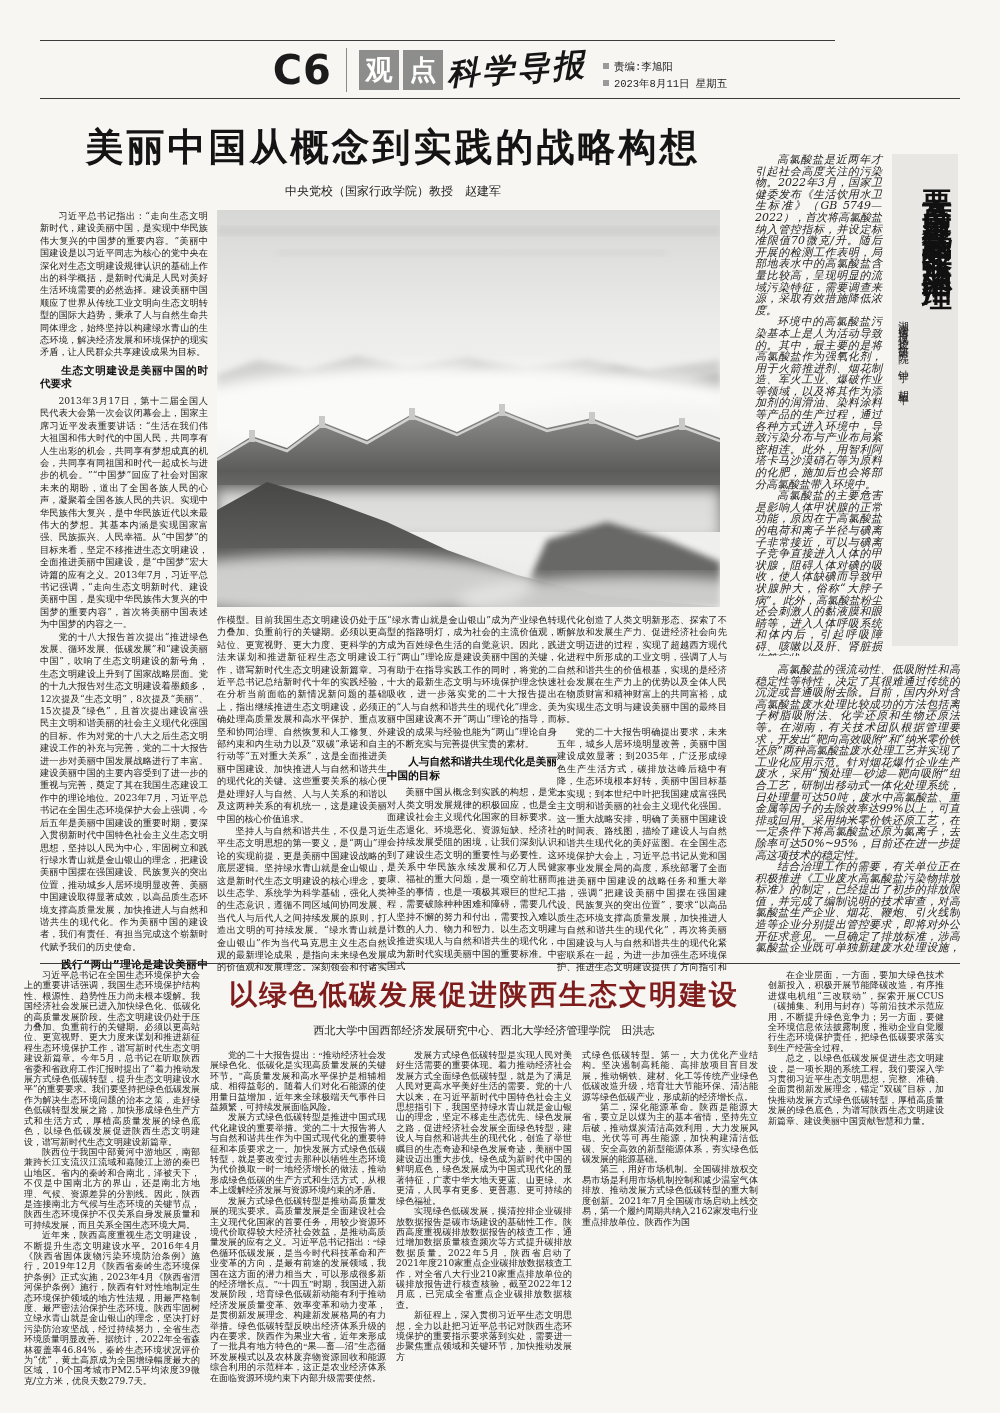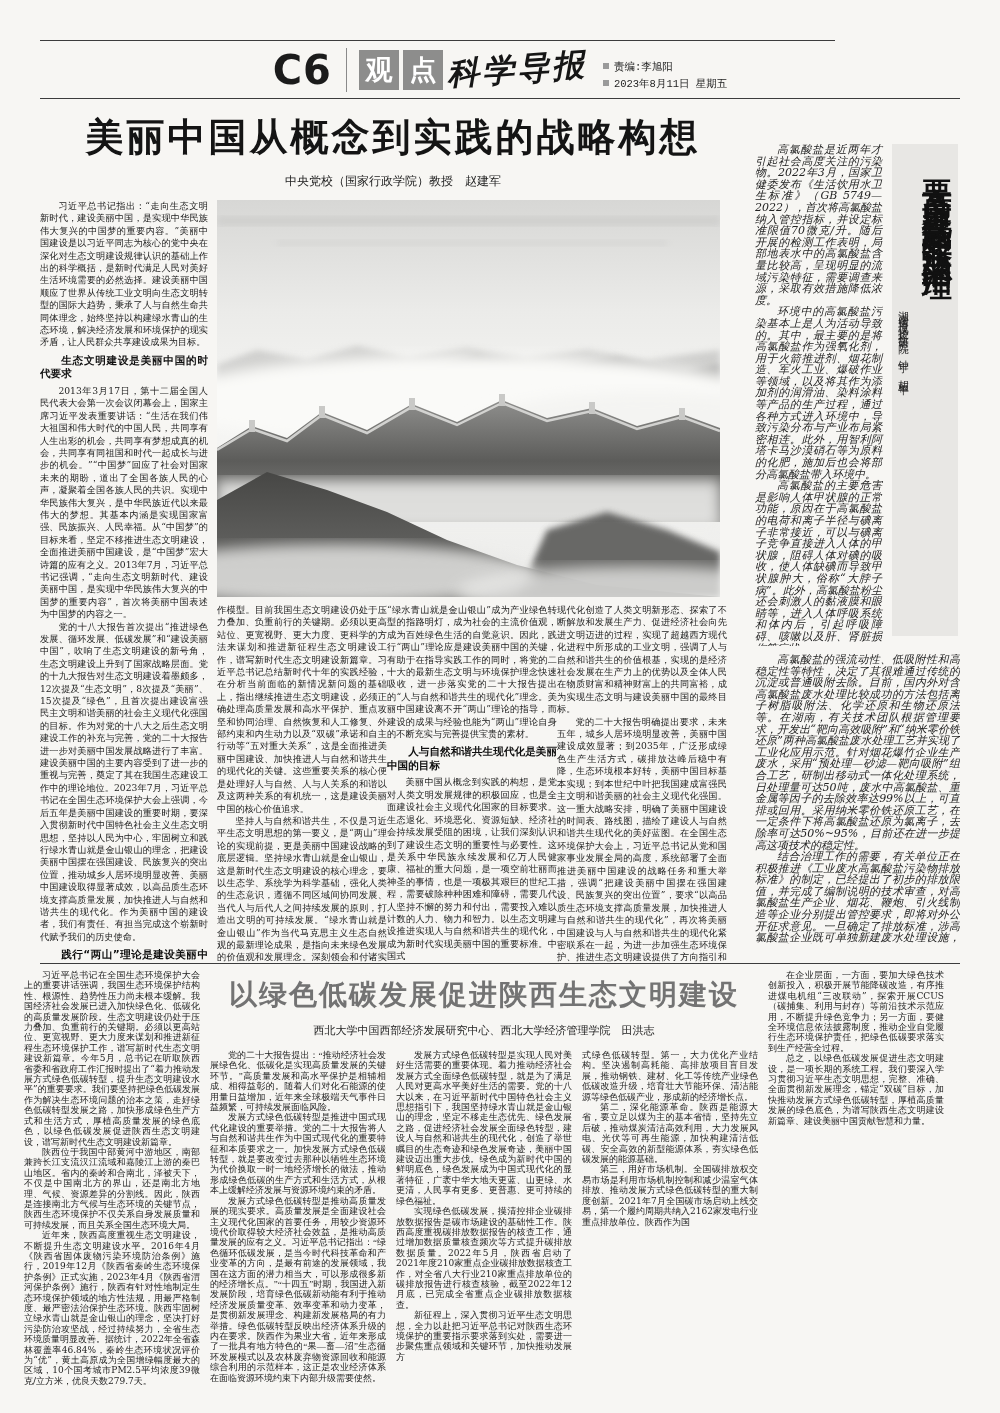--- a/index.html
+++ b/index.html
@@ -16,21 +16,21 @@
   .page-code{font-family:"DejaVu Sans","Liberation Sans",sans-serif;font-weight:bold;font-size:40px;color:#1b1b1b;letter-spacing:1px;}
   .vdiv{width:1px;height:44px;background:#8a8a8a;margin:0 12px 0 14px;}
   .sec-box{width:40px;height:40px;background:#8d8d8c;color:#fff;display:flex;align-items:center;justify-content:center;
            font-family:"DejaVu Sans","Liberation Sans",sans-serif;font-weight:bold;font-size:27px;margin-right:4px;}
   .hright{display:flex;align-items:center;gap:16px;}
   .masthead{font-size:32px;font-weight:bold;font-style:italic;letter-spacing:3px;transform:rotate(-4deg);color:#161616;}
   .pubinfo{font-family:Liberation Mono, monospace;font-size:10.5px;line-height:17px;color:#232323;margin-top:12px;}
   .sq{display:inline-block;width:6px;height:6px;background:#9a9a9a;margin-right:5px;vertical-align:1px;}
 
   
-  .top-section{position:absolute;left:40px;top:110px;width:920px;height:852px;overflow:hidden;display:flex;}
+  .top-section{position:absolute;left:40px;top:120px;width:920px;height:852px;overflow:hidden;display:flex;}
   .main-article{width:706px;flex:0 0 auto;}
   .main-title{font-family:"DejaVu Sans","Liberation Sans",sans-serif;font-weight:900;font-size:38px;letter-spacing:3px;
               text-align:center;margin:2px 0 10px;color:#141414;}
   .byline{text-align:center;font-size:12px;margin:0 0 10px;color:#1e1e1e;}
   .main-body{display:flex;gap:9px;height:768px;overflow:hidden;}
   .col{width:168px;flex:0 0 auto;font-size:9.2px;line-height:12.4px;text-align:justify;overflow:hidden;}
   .main-right{width:529px;flex:0 0 auto;}
   .photo{width:503px;height:397px;margin-bottom:7px;overflow:hidden;}
   .cols3{display:flex;height:362px;overflow:hidden;}
   .cols3 .col{width:170px;}
@@ -47,21 +47,21 @@
   .side-titlebox{position:relative;width:66px;height:492px;background:#e8e7e4;margin-left:10px;flex:0 0 auto;}
   .side-title{writing-mode:vertical-rl;position:absolute;right:1px;top:12px;font-weight:bold;font-size:30px;
               letter-spacing:7px;color:#111;}
   .side-byline{writing-mode:vertical-rl;position:absolute;left:5px;top:158px;font-size:10.5px;letter-spacing:3px;color:#222;}
   .side-wide{margin-top:8px;height:290px;overflow:hidden;}
 
   
   .bottom-section{position:absolute;left:24px;top:970px;width:920px;height:440px;overflow:hidden;
                   display:grid;grid-template-columns:repeat(5,176px);grid-template-rows:auto 1fr;column-gap:10px;}
   .b-title-block{grid-column:2/5;grid-row:1;text-align:center;padding:6px 0 2px;}
-  .b-title{font-size:28px;font-weight:bold;letter-spacing:2px;margin:0 0 9px;color:#737373;}
+  .b-title{font-size:28px;font-weight:bold;letter-spacing:2px;margin:0 0 9px;color:#7f1d1d;}
   .b-byline{font-size:11px;margin:0 0 10px;color:#1e1e1e;}
   .b-col{font-size:9px;line-height:10.4px;text-align:justify;overflow:hidden;}
   .b-col1{grid-column:1;grid-row:1/3;}
   .b-col2{grid-column:2;grid-row:2;font-family:Liberation Serif, serif;}
   .b-col3{grid-column:3;grid-row:2;}
   .b-col4{grid-column:4;grid-row:2;}
   .b-col5{grid-column:5;grid-row:1/3;}
 </style>
 </head>
 <body>

